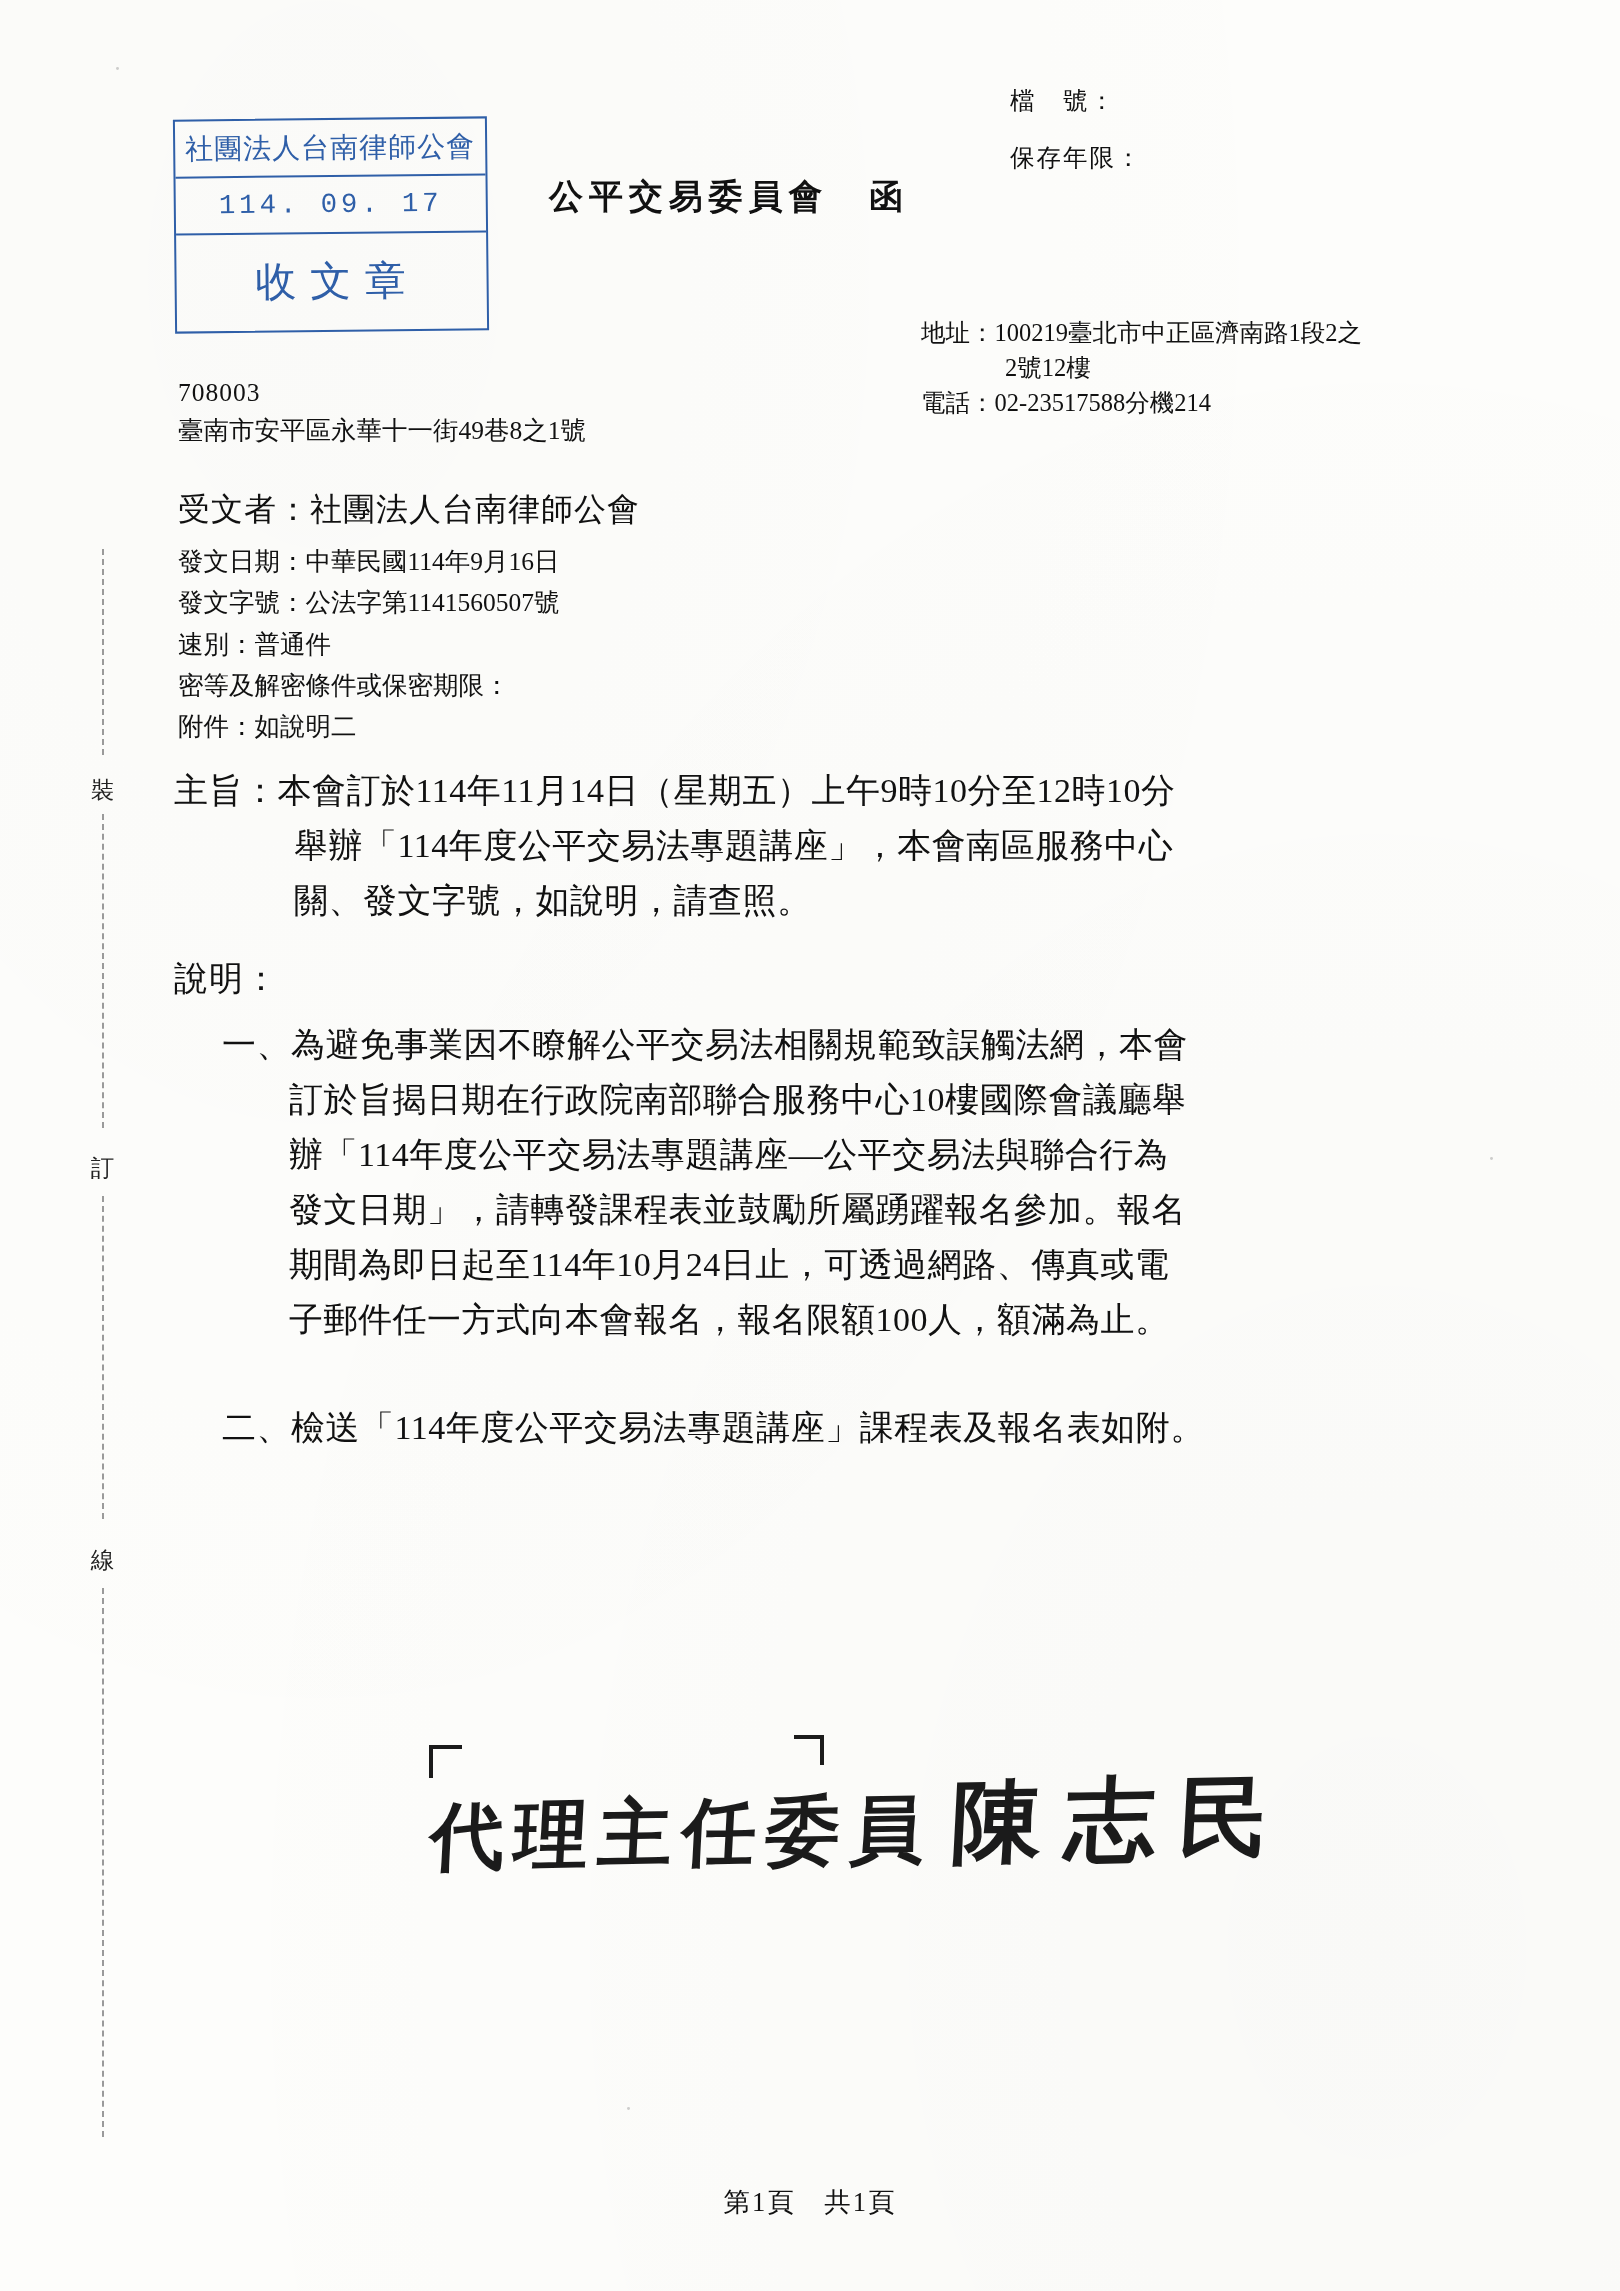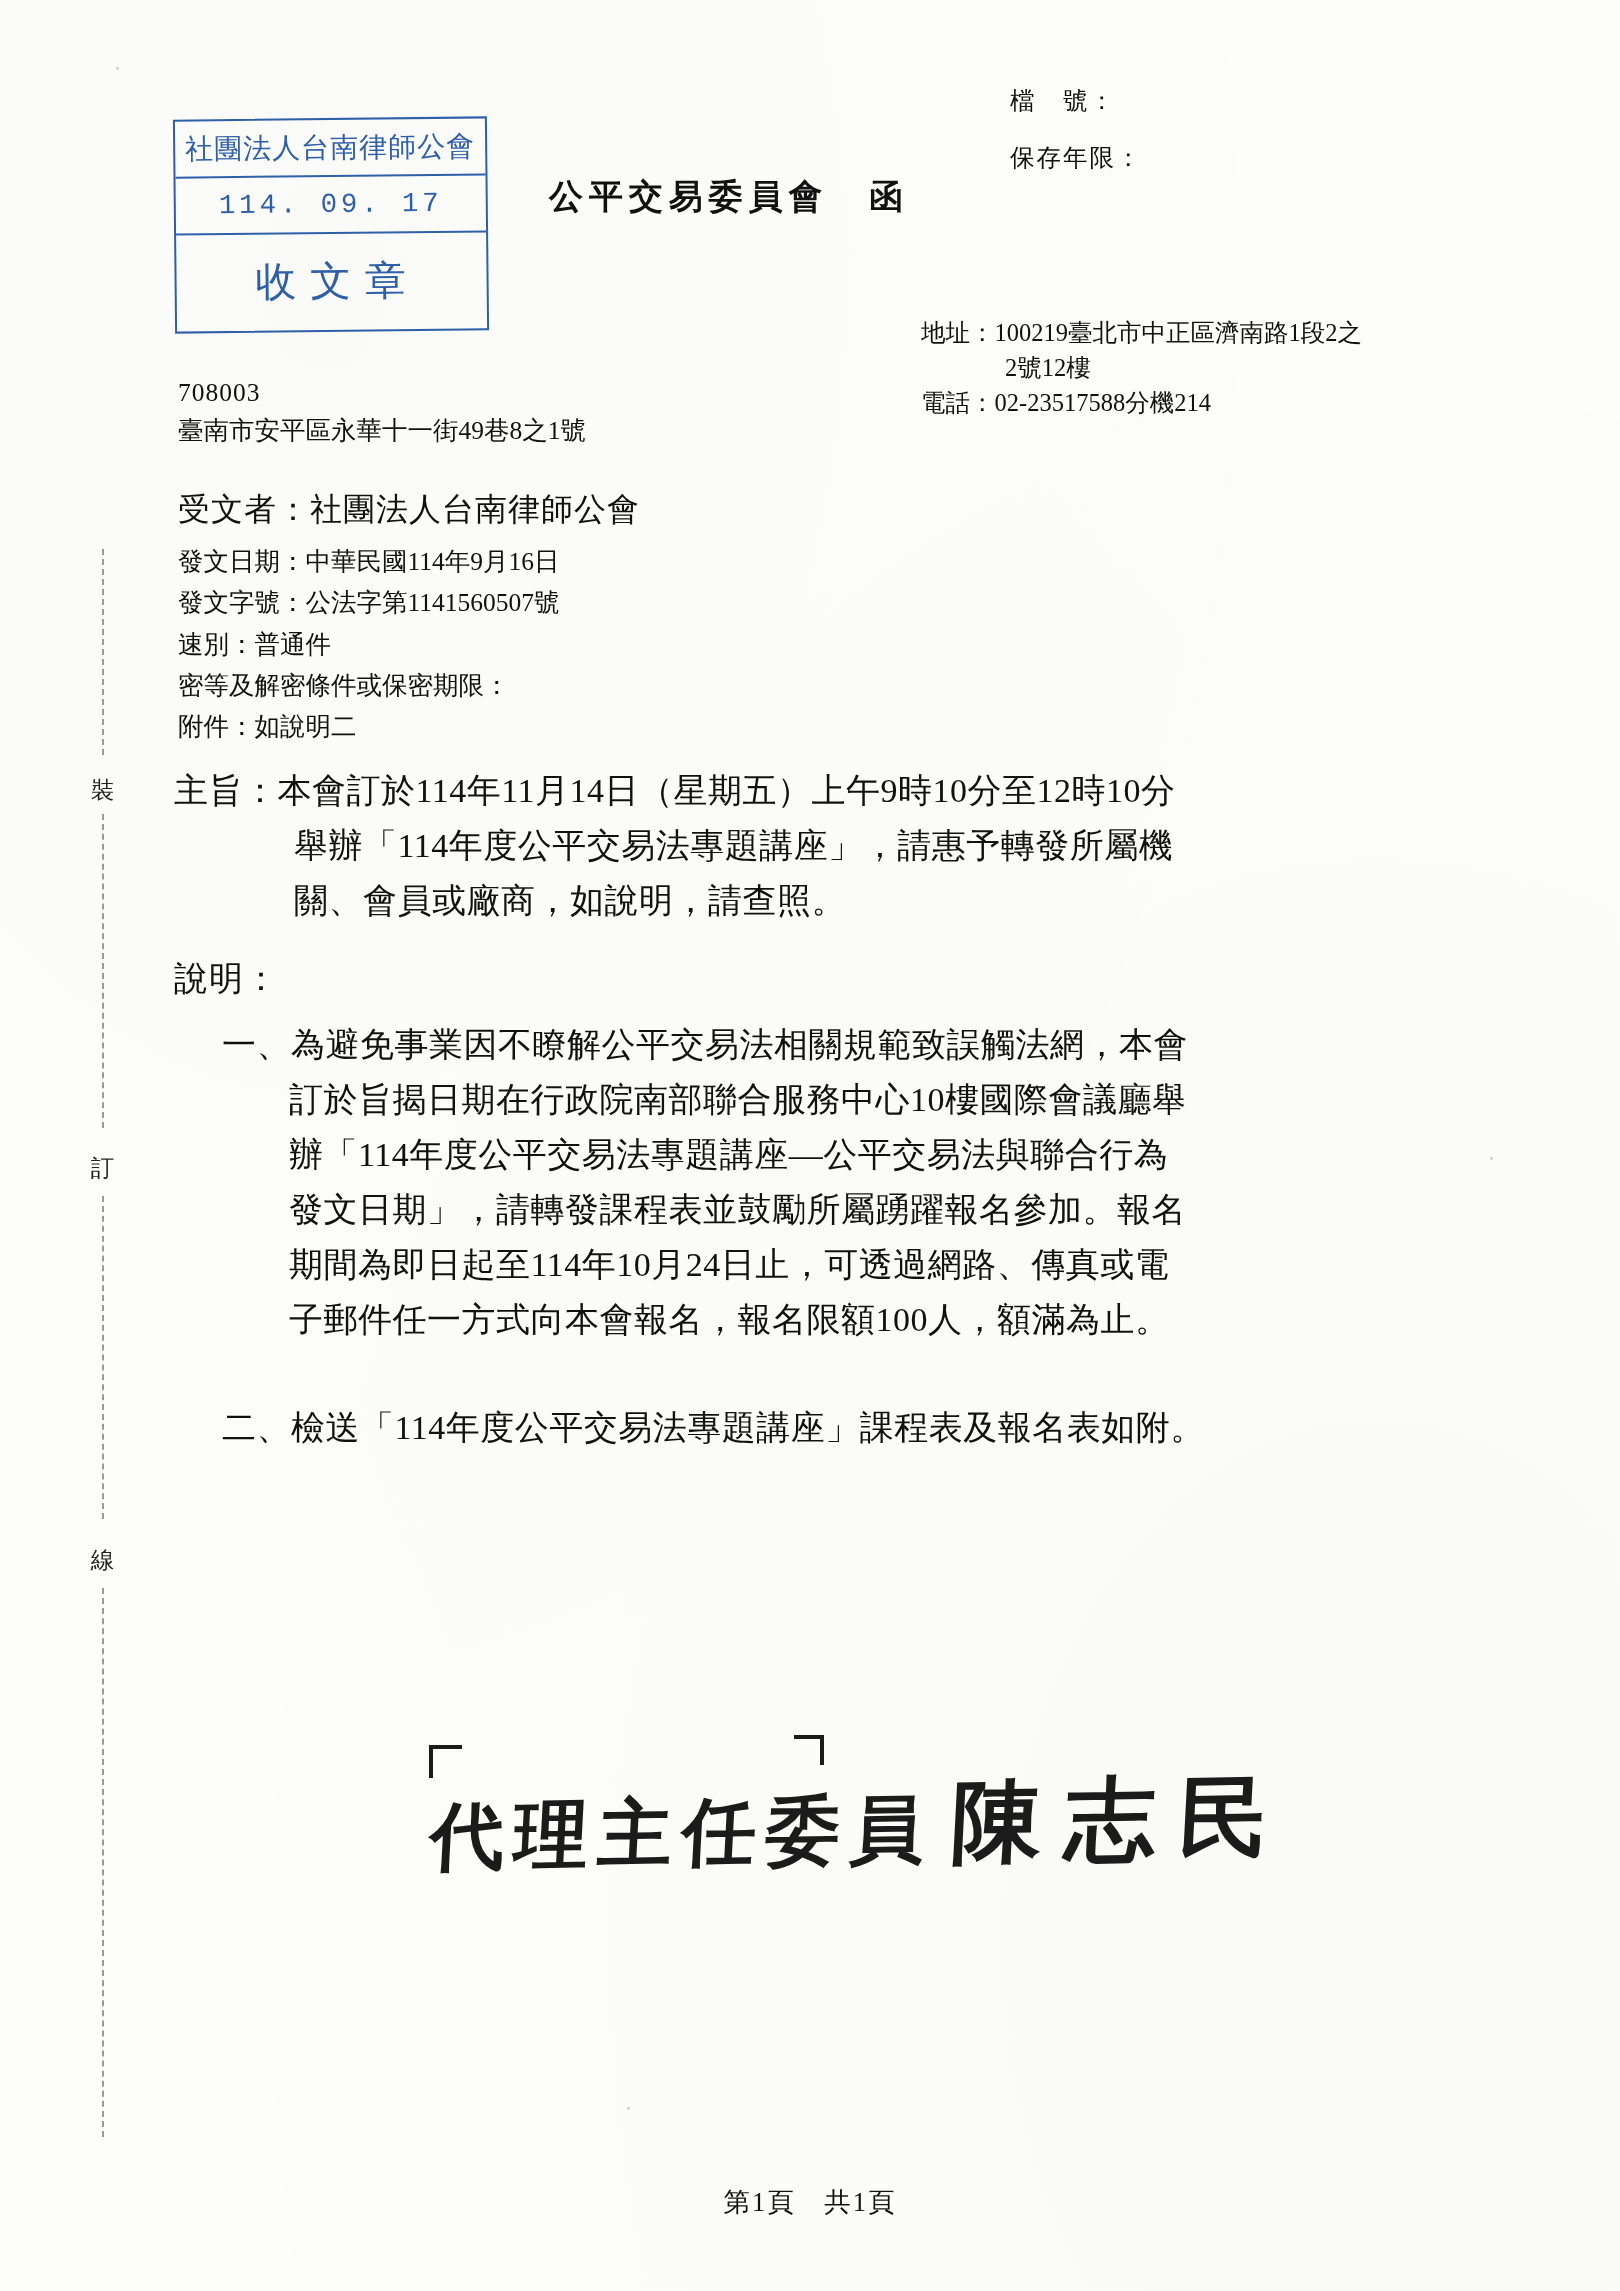--- a/index.html
+++ b/index.html
@@ -308,22 +308,22 @@
   <div class="dash-col d1"></div>
   <div class="side-mark m1">裝</div>
   <div class="dash-col d2"></div>
   <div class="side-mark m2">訂</div>
   <div class="dash-col d3"></div>
   <div class="side-mark m3">線</div>
   <div class="dash-col d4"></div>
 
   <div class="subject">
     <div><span class="lbl">主旨：</span><span>本會訂於114年11月14日（星期五）上午9時10分至12時10分</span></div>
-    <div class="para2">舉辦「114年度公平交易法專題講座」，請惠予轉發所屬機</div>
-    <div class="para3">關、會員或廠商，如說明，請查照。</div>
+    <div class="para2">舉辦「114年度公平交易法專題講座」，本會南區服務中心</div>
+    <div class="para3">關、發文字號，如說明，請查照。</div>
   </div>
 
   <div class="desc-label">說明：</div>
 
   <div class="item i1">
     <div class="first"><span>一、</span><span>為避免事業因不瞭解公平交易法相關規範致誤觸法網，本會</span></div>
     <div class="hang">訂於旨揭日期在行政院南部聯合服務中心10樓國際會議廳舉</div>
     <div class="hang">辦「114年度公平交易法專題講座—公平交易法與聯合行為</div>
     <div class="hang">發文日期」，請轉發課程表並鼓勵所屬踴躍報名參加。報名</div>
     <div class="hang">期間為即日起至114年10月24日止，可透過網路、傳真或電</div>

